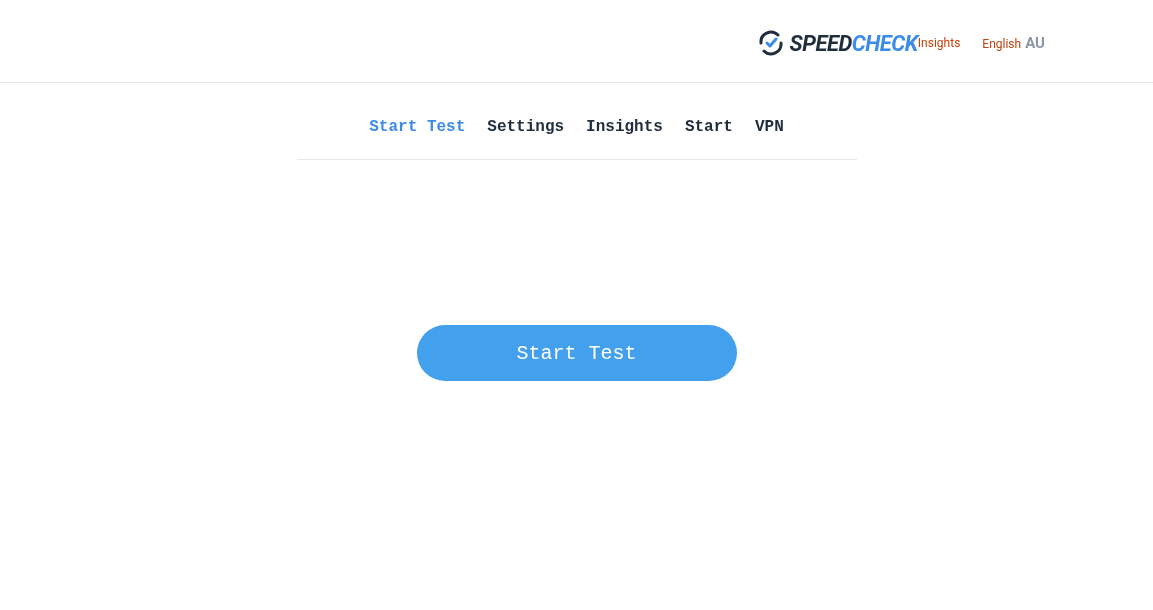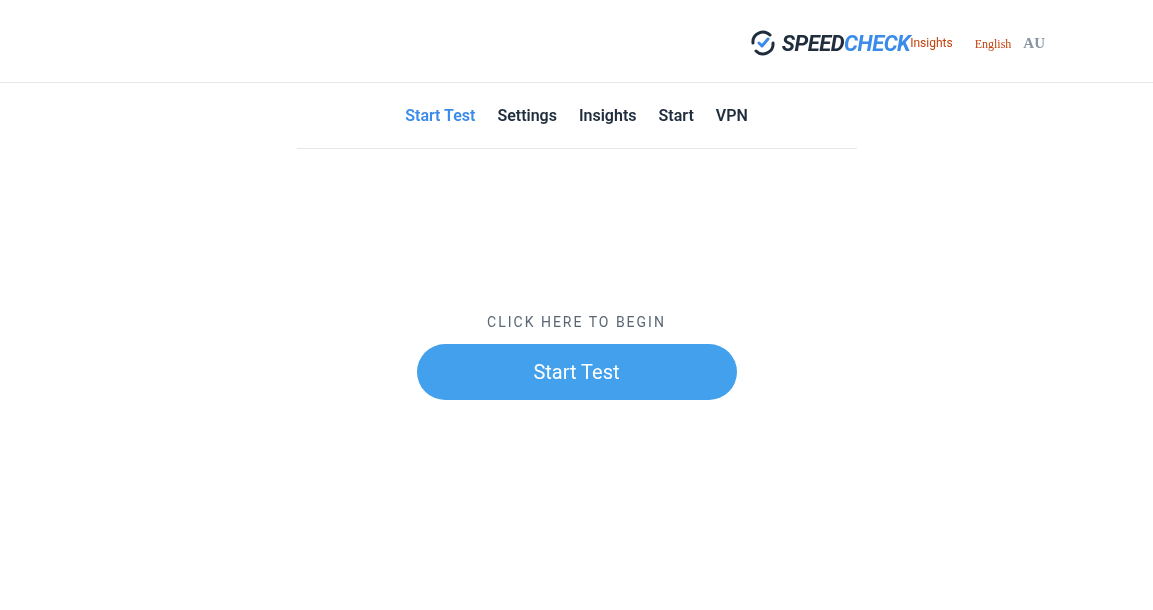--- a/index.html
+++ b/index.html
@@ -49,32 +49,32 @@
       gap: 22px;
     }
     .header-link {
       color: #c2410c;
       font-size: 12px;
       cursor: pointer;
     }
     .lang {
       display: flex;
       align-items: baseline;
-      gap: 12px;
+      gap: 4px;
       cursor: pointer;
-      font-family: Liberation Serif, serif;
     }
     .lang-suffix {
       font-size: 15px;
       font-weight: 700;
       color: #8a94a6;
     }
     .content-wrap {
       width: 560px;
-      margin: 0 auto;
+      margin: 12px auto;
+      font-family: Liberation Mono, monospace;
     }
     .sub-nav {
       display: flex;
       justify-content: center;
       gap: 22px;
       padding: 23px 0;
       border-bottom: 1px solid #e5e7eb;
     }
     .sub-nav-item {
       font-size: 16px;
@@ -136,16 +136,15 @@
 <div class="content-wrap">
   <div class="sub-nav">
     <span class="sub-nav-item active">Start Test</span>
     <span class="sub-nav-item">Settings</span>
     <span class="sub-nav-item">Insights</span>
     <span class="sub-nav-item">Start</span>
     <span class="sub-nav-item">VPN</span>
   </div>
 
   <div class="main-area">
-    <div class="begin-text">CLICK HERE TO BEGIN</div>
     <button class="start-button">Start Test</button>
   </div>
 </div>
 
 </body></html>

